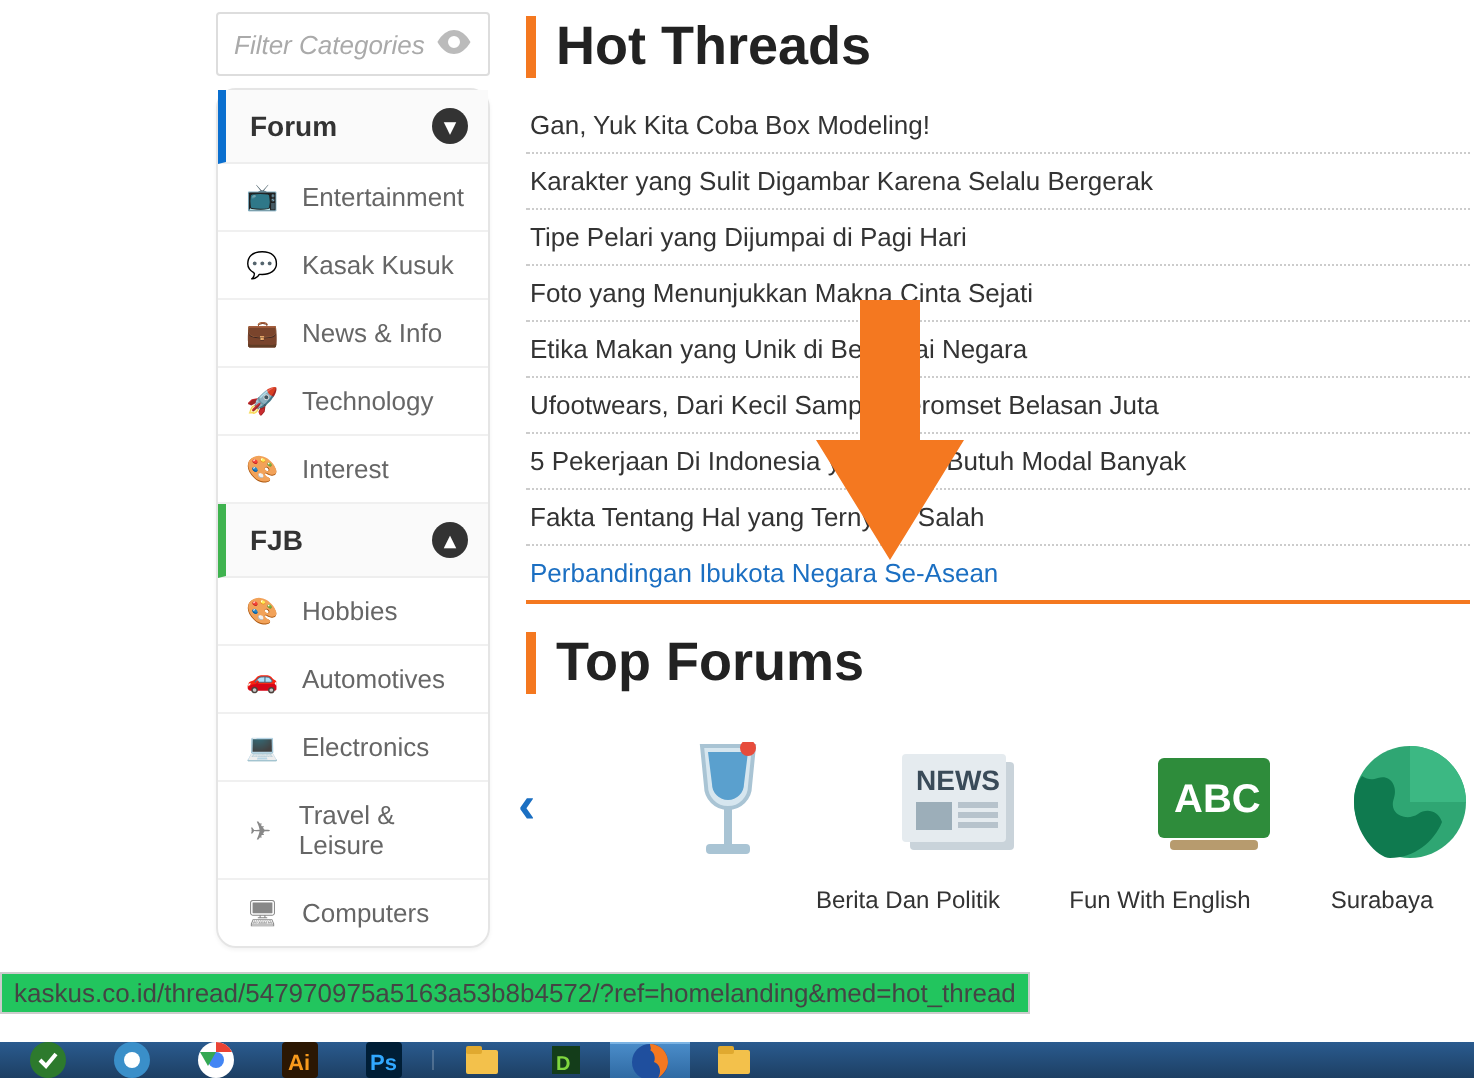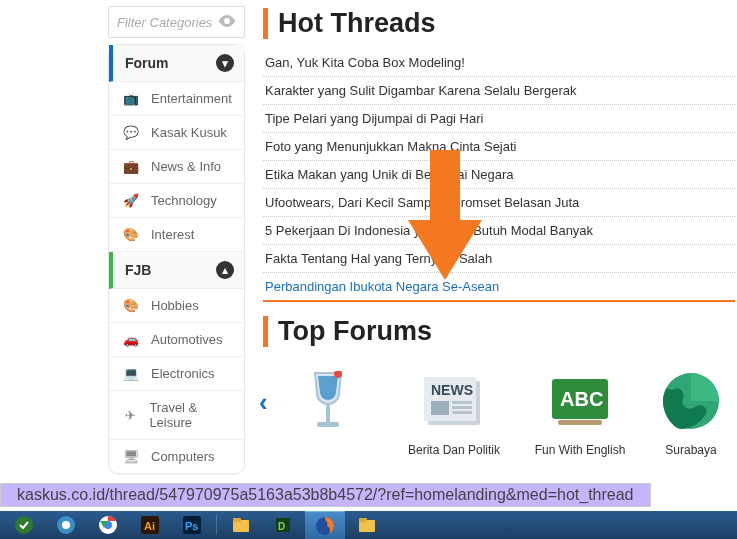--- a/index.html
+++ b/index.html
@@ -67,45 +67,45 @@
   }
   .forum-strip {
     position: relative; display: flex; gap: 8px;
     padding: 10px 0 6px 6px; align-items: flex-start;
   }
   .forum-card {
     width: 118px; text-align: center;
     font-size: 12px; color: #333;
   }
   .forum-icon {
-    height: 68px; display: flex; align-items: center; justify-content: center;
+    height: 68px; display: flex; align-items: center; justify-content: flex-end;
     margin-bottom: 8px;
   }
   .nav-chevron {
     position: absolute; left: -4px; top: 30px;
     color: #1b6fc2; font-size: 26px; font-weight: bold;
     cursor: pointer;
   }
   
   .overlay-arrow {
     position: absolute;
     left: 408px; top: 150px;
     pointer-events: none;
   }
   
   .status-url {
     position: absolute; left: 0; bottom: 32px;
-    background: #c4b5fd; border: 1px solid #ccc;
-    font-size: 16px; padding: 2px 16px; color: #444;
+    background: #22c55e; border: 1px solid #ccc;
+    font-size: 13px; padding: 2px 6px; color: #444;
     font-family: "Segoe UI", Arial, sans-serif;
   }
   
   .taskbar {
     position: absolute; left: 0; bottom: 0; right: 0;
-    height: 28px;
+    height: 18px;
     background: linear-gradient(#2a5b8f, #1d3f63);
     display: flex; align-items: stretch;
     gap: 2px; padding: 0 4px; text-align: center;
   }
   .task-btn {
     width: 40px; display: flex; align-items: center; justify-content: center;
     color: #fff; font-size: 14px; cursor: pointer;
   }
   .task-btn.active {
     background: linear-gradient(#4a8cc9, #2f6aa3);

